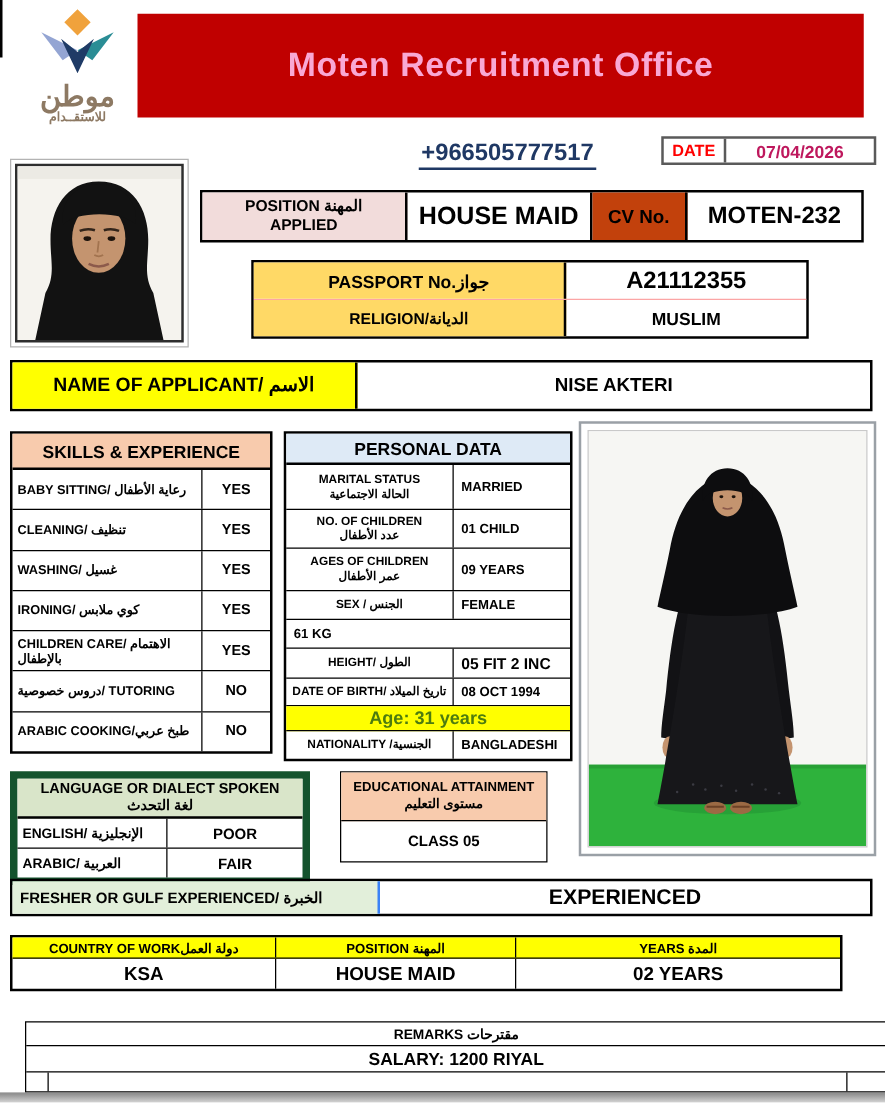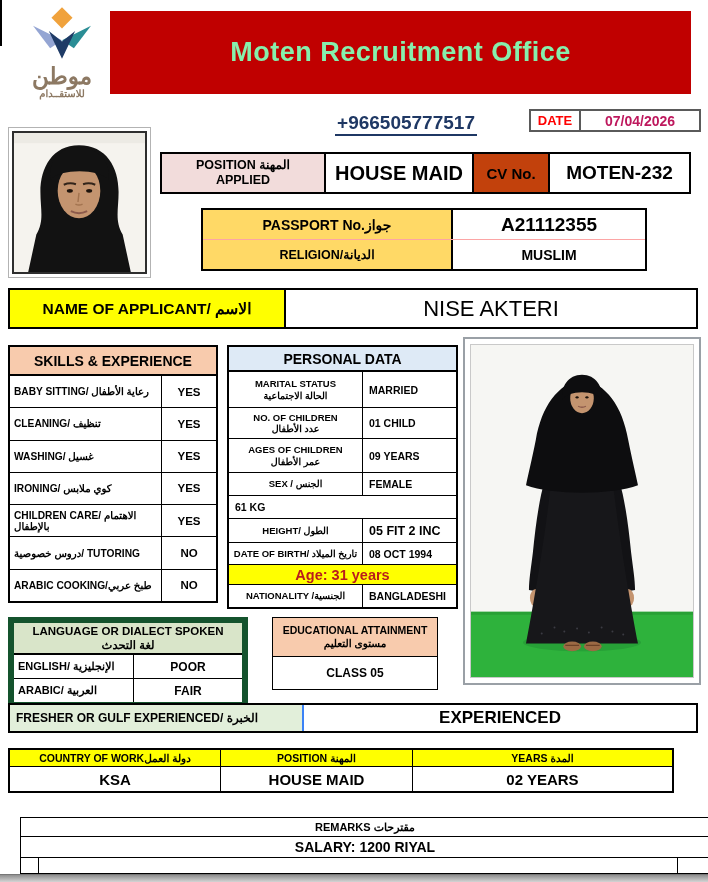--- a/index.html
+++ b/index.html
@@ -9,21 +9,21 @@
   .cell{display:flex;align-items:center;justify-content:center;box-sizing:border-box;overflow:hidden;}
   .left{justify-content:flex-start;}
   .col{display:flex;flex-direction:column;}
 
   
   #edge-artifact{left:0;top:0;width:2px;height:46px;background:#000;}
   #logo{left:14px;top:6px;width:96px;height:98px;text-align:center;}
   #logo .ar-main{font-size:23px;font-weight:bold;color:#8d7963;line-height:24px;}
   #logo .ar-sub{font-size:10px;font-weight:bold;color:#8d7963;line-height:12px;}
   #banner{left:110px;top:11px;width:581px;height:83px;background:#C00000;}
-  #banner .t{color:#86efac;font-weight:bold;font-size:27px;letter-spacing:.5px;}
+  #banner .t{color:#f9a8d4;font-weight:bold;font-size:27px;letter-spacing:.5px;}
   #phone{left:300px;top:112px;width:212px;text-align:center;}
   #phone a{color:#1F3864;font-weight:bold;font-size:19px;text-decoration:none;
            border-bottom:2.5px solid #1F3864;padding:0 2px 1px;}
   #datebox{left:529px;top:109px;width:172px;height:23px;border:2px solid #5a5a5a;display:flex;}
   #datebox .dl{width:50px;border-right:2px solid #5a5a5a;color:#FF0000;font-weight:bold;font-size:13px;}
   #datebox .dv{flex:1;color:#be185d;font-weight:bold;font-size:14px;}
 
   
   #headshot{left:8px;top:127px;width:143px;height:151px;background:#fff;border:1px solid #b3b3b3;}
   #headshot .inner{position:absolute;inset:3px;border:2px solid #2e2e2e;overflow:hidden;}
@@ -42,38 +42,38 @@
   #passtable .lab{width:250px;background:#FFD966;border-right:2px solid #000;font-weight:bold;}
   #passtable .lab1{font-size:14px;}
   #passtable .lab2{font-size:12.5px;}
   #passtable .val{flex:1;font-weight:bold;}
   #passtable .val1{font-size:19px;}
   #passtable .val2{font-size:14px;}
 
   
   #namerow{left:8px;top:288px;width:690px;height:41px;display:flex;border:2px solid #000;}
   #namerow .lab{width:276px;background:#FFFF00;border-right:2px solid #000;font-size:15.5px;font-weight:bold;}
-  #namerow .val{flex:1;font-size:22px;font-weight:normal;}
+  #namerow .val{flex:1;font-size:15px;font-weight:bold;}
 
   
   #skills{left:8px;top:345px;width:210px;border:2px solid #000;}
   #skills .hdr{height:29px;background:#F8CBAD;border-bottom:2px solid #000;font-size:14px;font-weight:bold;}
   #skills .body{height:225px;}
   #skills .srow{flex:1;display:flex;border-bottom:1px solid #000;}
   #skills .srow:last-child{border-bottom:none;}
   #skills .sl{width:152px;border-right:1px solid #000;font-size:10.2px;font-weight:bold;padding-left:4px;}
   #skills .sv{flex:1;font-size:11.5px;font-weight:bold;}
 
   
   #personal{left:227px;top:345px;width:231px;border:2px solid #000;}
   #personal .hdr{height:25px;background:#DEEAF6;border-bottom:2px solid #000;font-size:14px;font-weight:bold;}
   #personal .prow{display:flex;border-bottom:1px solid #000;}
   #personal .pl{width:134px;border-right:1px solid #000;font-size:9.5px;font-weight:bold;text-align:center;line-height:11.5px;flex-direction:column;}
   #personal .pv{flex:1;font-size:10.5px;font-weight:bold;padding-left:6px;justify-content:flex-start;}
-  #personal .agerow{height:20px;background:#FFFF00;border-bottom:1px solid #000;font-size:14.5px;font-weight:bold;color:#b91c1c;}
+  #personal .agerow{height:20px;background:#FFFF00;border-bottom:1px solid #000;font-size:14.5px;font-weight:bold;color:#4d7c0f;}
   #personal .big{font-size:12.5px;}
 
   
   #fullbody{left:463px;top:337px;width:238px;height:348px;background:#fff;border:2px solid #9aa0a6;}
   #fullbody .inner{position:absolute;inset:5px;border:1px solid #c9c9c9;overflow:hidden;}
 
   
   #language{left:8px;top:617px;width:240px;border:6px solid #14532d;}
   #language .hdr{height:32px;background:#D9E5C9;border-bottom:2px solid #000;font-size:11.5px;font-weight:bold;line-height:14px;text-align:center;}
   #language .lrow{display:flex;height:23px;border-bottom:1px solid #000;}

